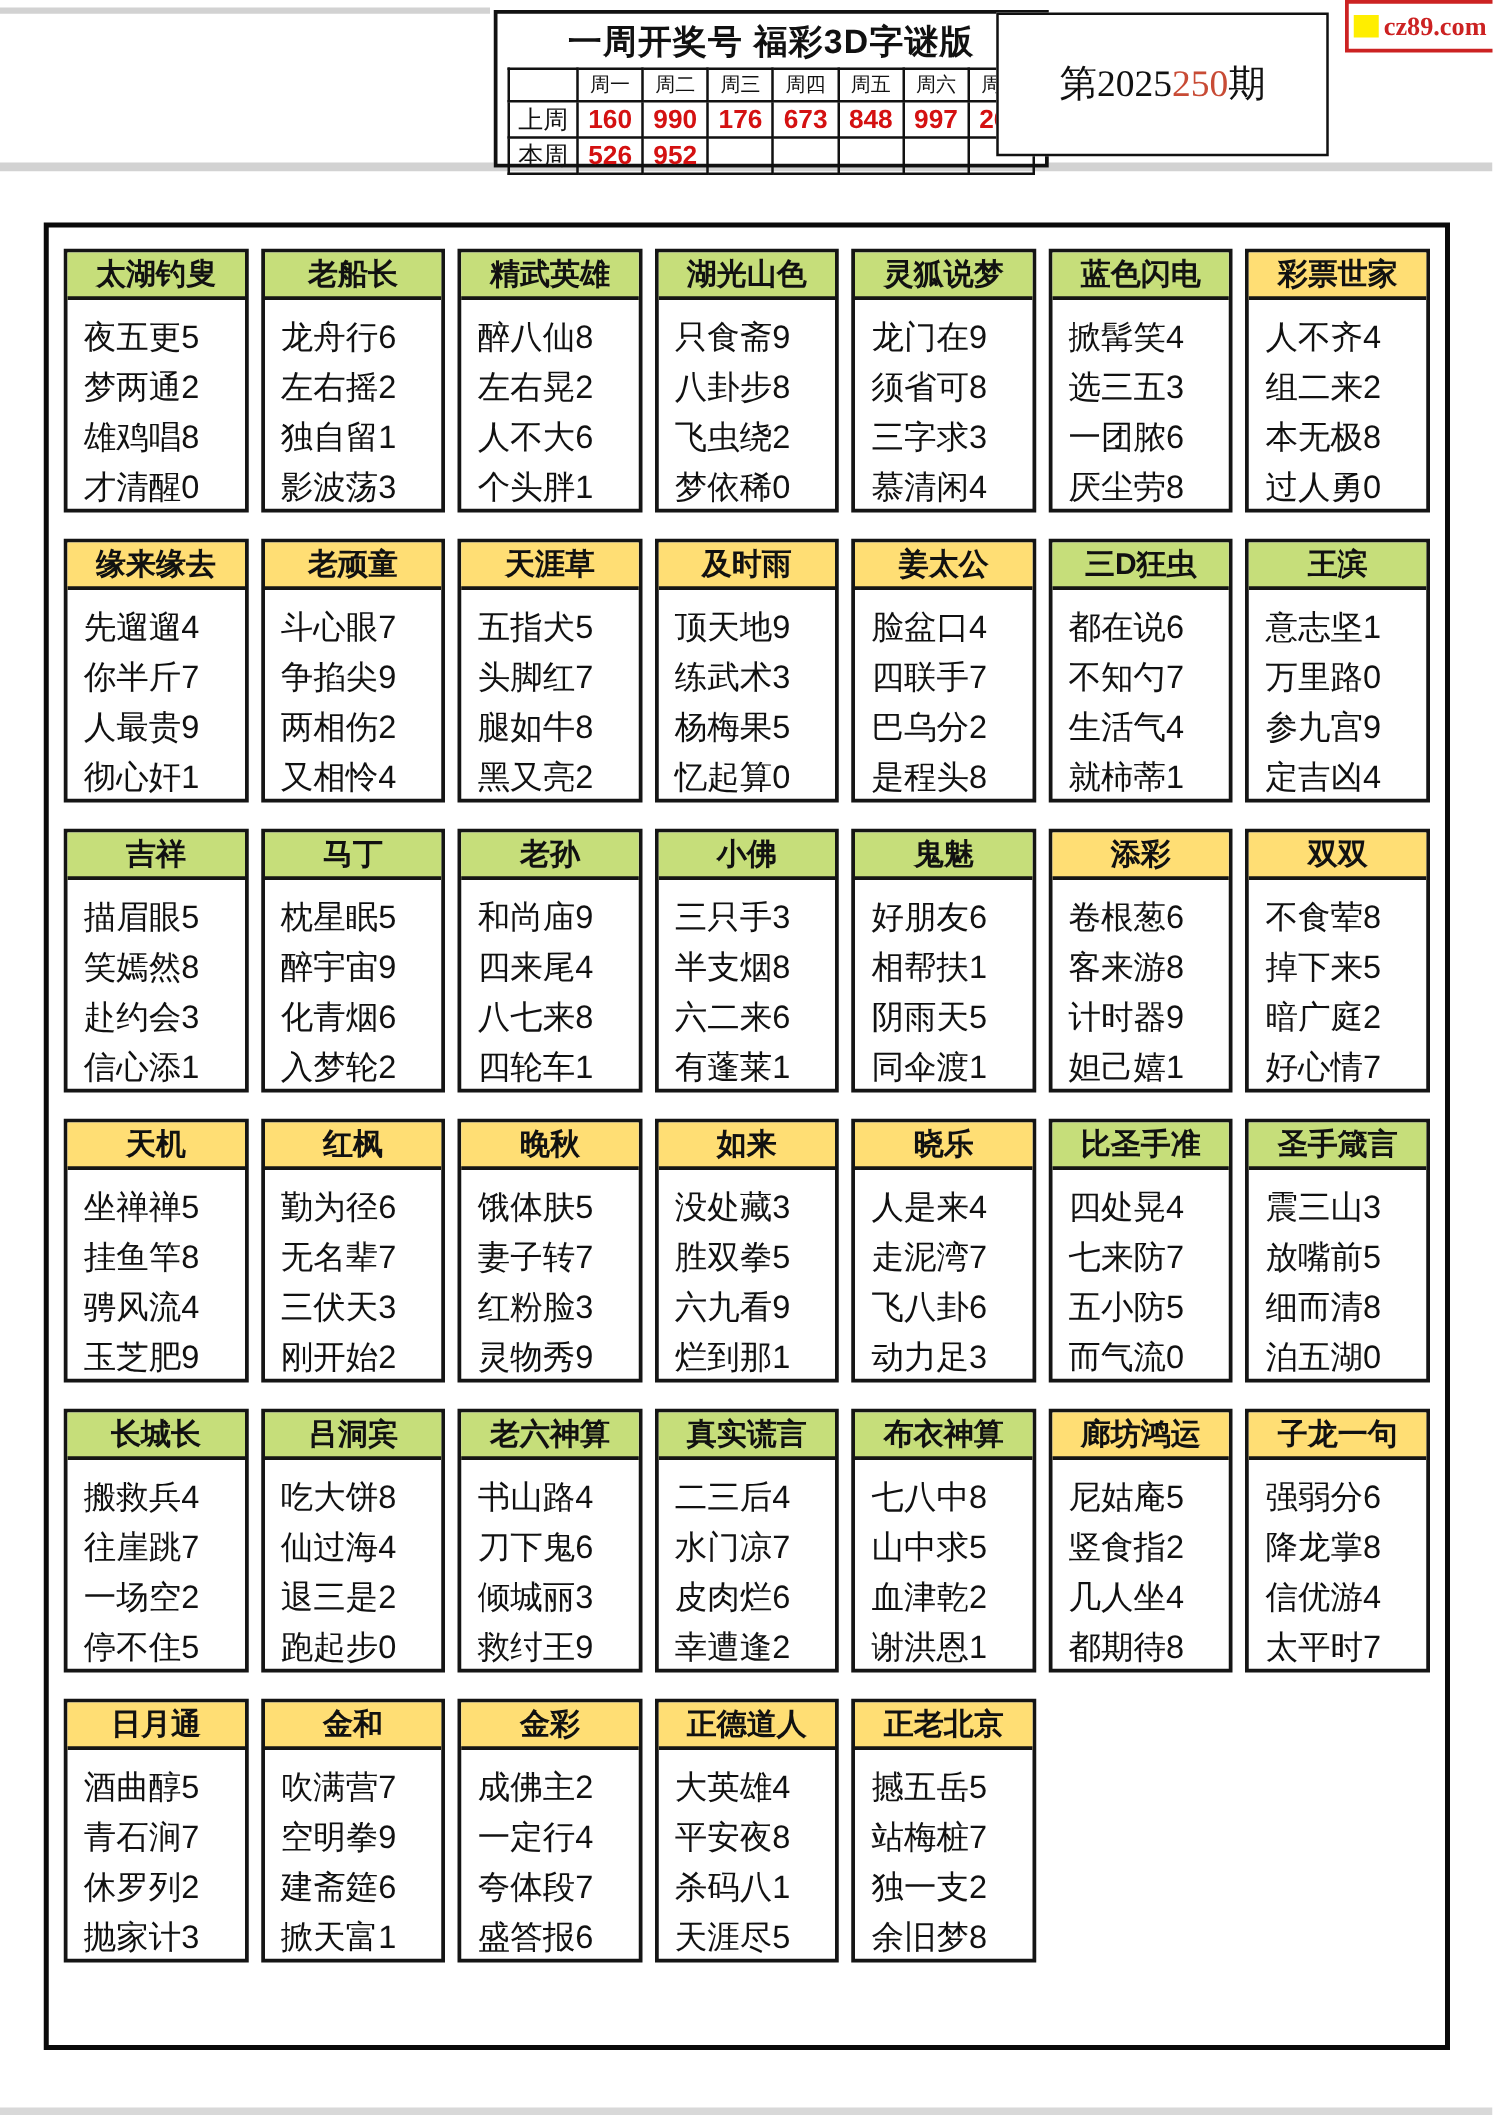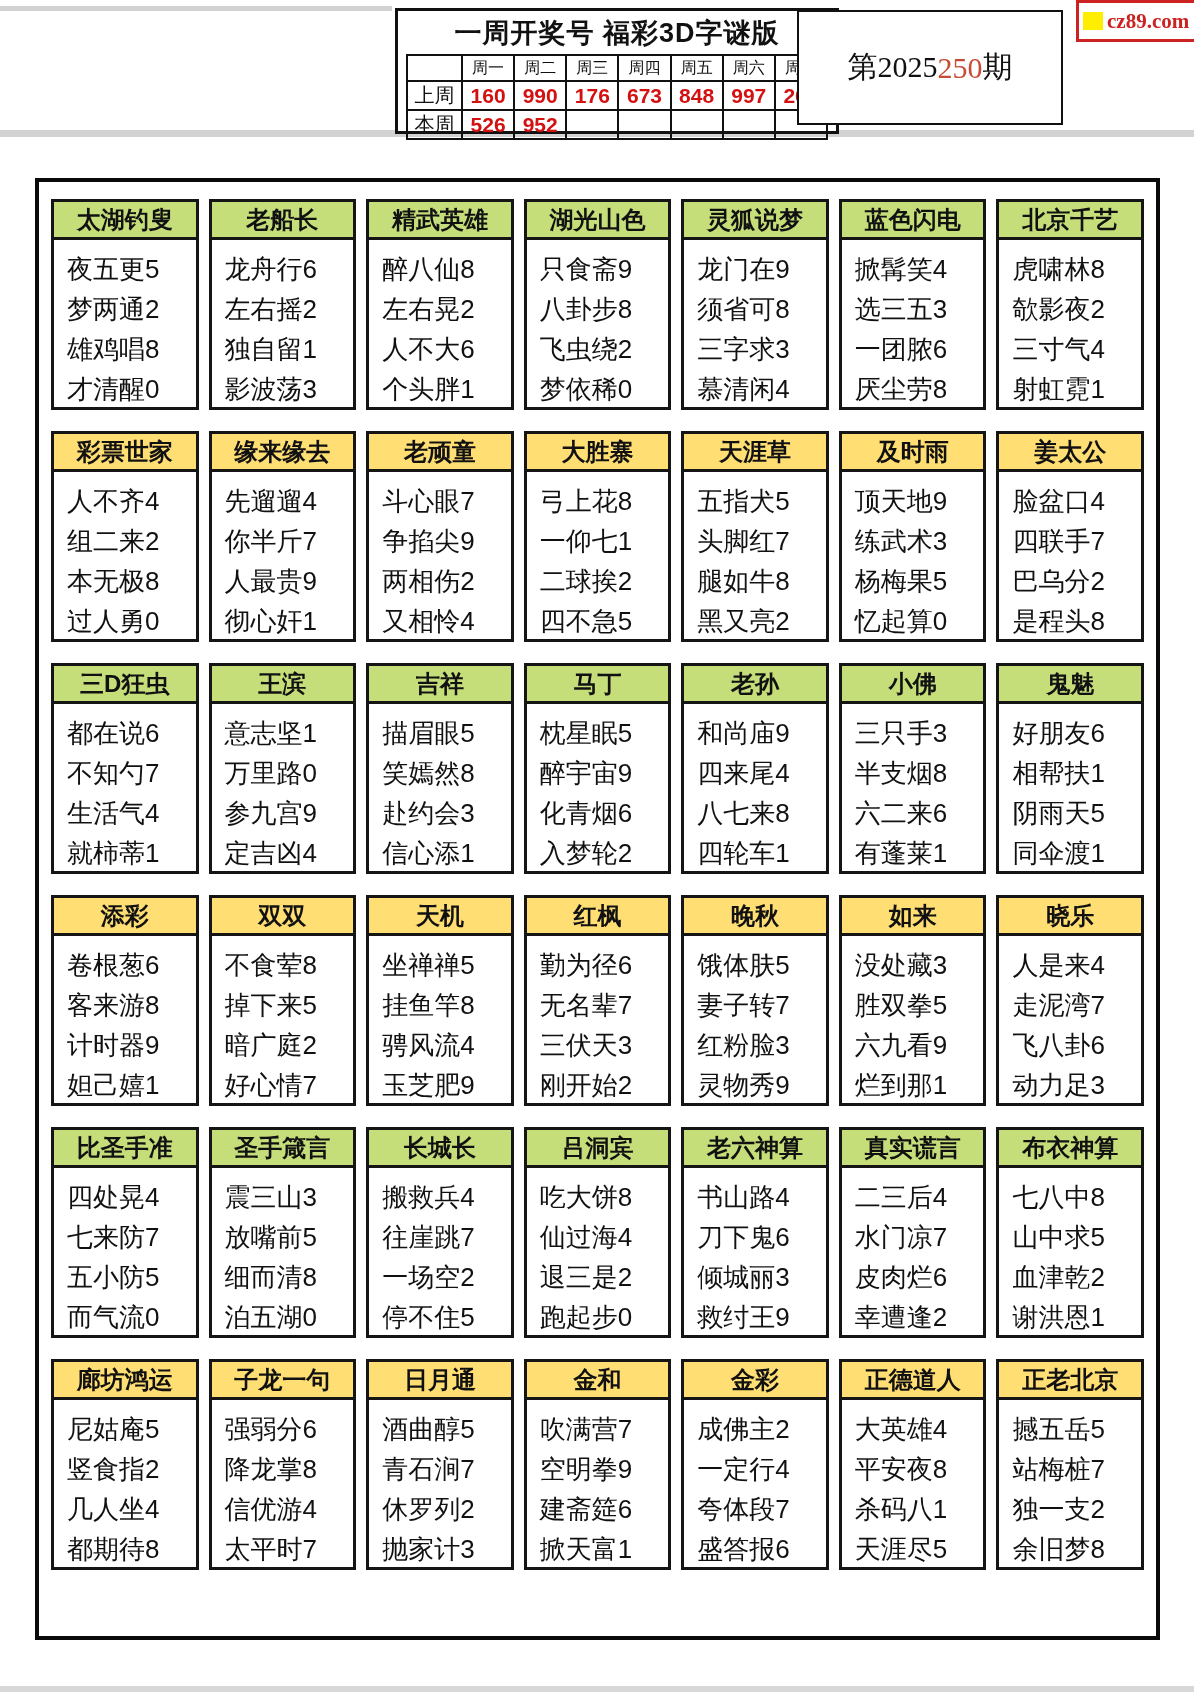--- a/index.html
+++ b/index.html
@@ -214,29 +214,20 @@
   <div class="card green">
     <div class="card-header">蓝色闪电</div>
     <div class="card-body">
           <div class="line">掀髯笑4</div>
           <div class="line">选三五3</div>
           <div class="line">一团脓6</div>
           <div class="line">厌尘劳8</div>
         </div>
   </div>
 
-  <div class="card green">
-    <div class="card-header">北京千艺</div>
-    <div class="card-body">
-          <div class="line">虎啸林8</div>
-          <div class="line">欹影夜2</div>
-          <div class="line">三寸气4</div>
-          <div class="line">射虹霓1</div>
-        </div>
-  </div>
 
   <div class="card yellow">
     <div class="card-header">彩票世家</div>
     <div class="card-body">
           <div class="line">人不齐4</div>
           <div class="line">组二来2</div>
           <div class="line">本无极8</div>
           <div class="line">过人勇0</div>
         </div>
   </div>
@@ -254,29 +245,20 @@
   <div class="card yellow">
     <div class="card-header">老顽童</div>
     <div class="card-body">
           <div class="line">斗心眼7</div>
           <div class="line">争掐尖9</div>
           <div class="line">两相伤2</div>
           <div class="line">又相怜4</div>
         </div>
   </div>
 
-  <div class="card yellow">
-    <div class="card-header">大胜寨</div>
-    <div class="card-body">
-          <div class="line">弓上花8</div>
-          <div class="line">一仰七1</div>
-          <div class="line">二球挨2</div>
-          <div class="line">四不急5</div>
-        </div>
-  </div>
 
   <div class="card yellow">
     <div class="card-header">天涯草</div>
     <div class="card-body">
           <div class="line">五指犬5</div>
           <div class="line">头脚红7</div>
           <div class="line">腿如牛8</div>
           <div class="line">黑又亮2</div>
         </div>
   </div>

